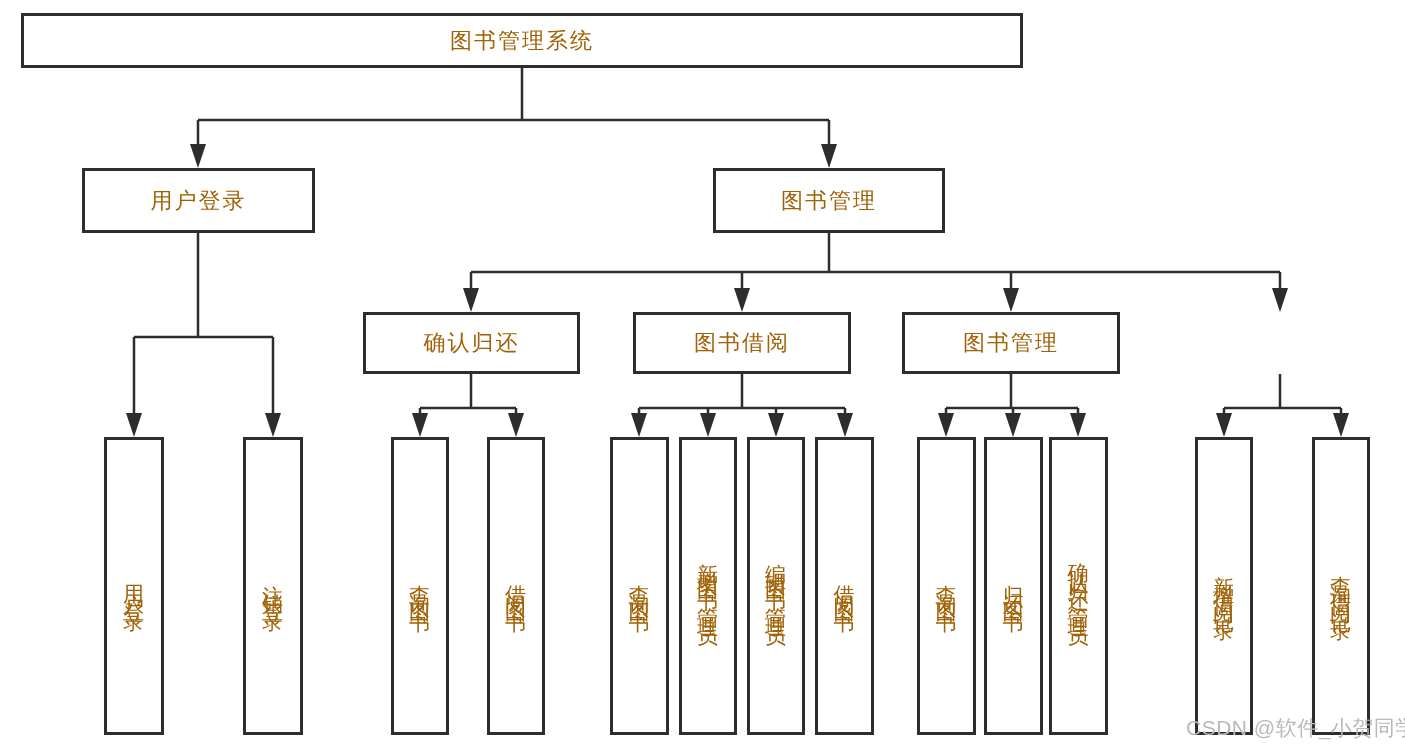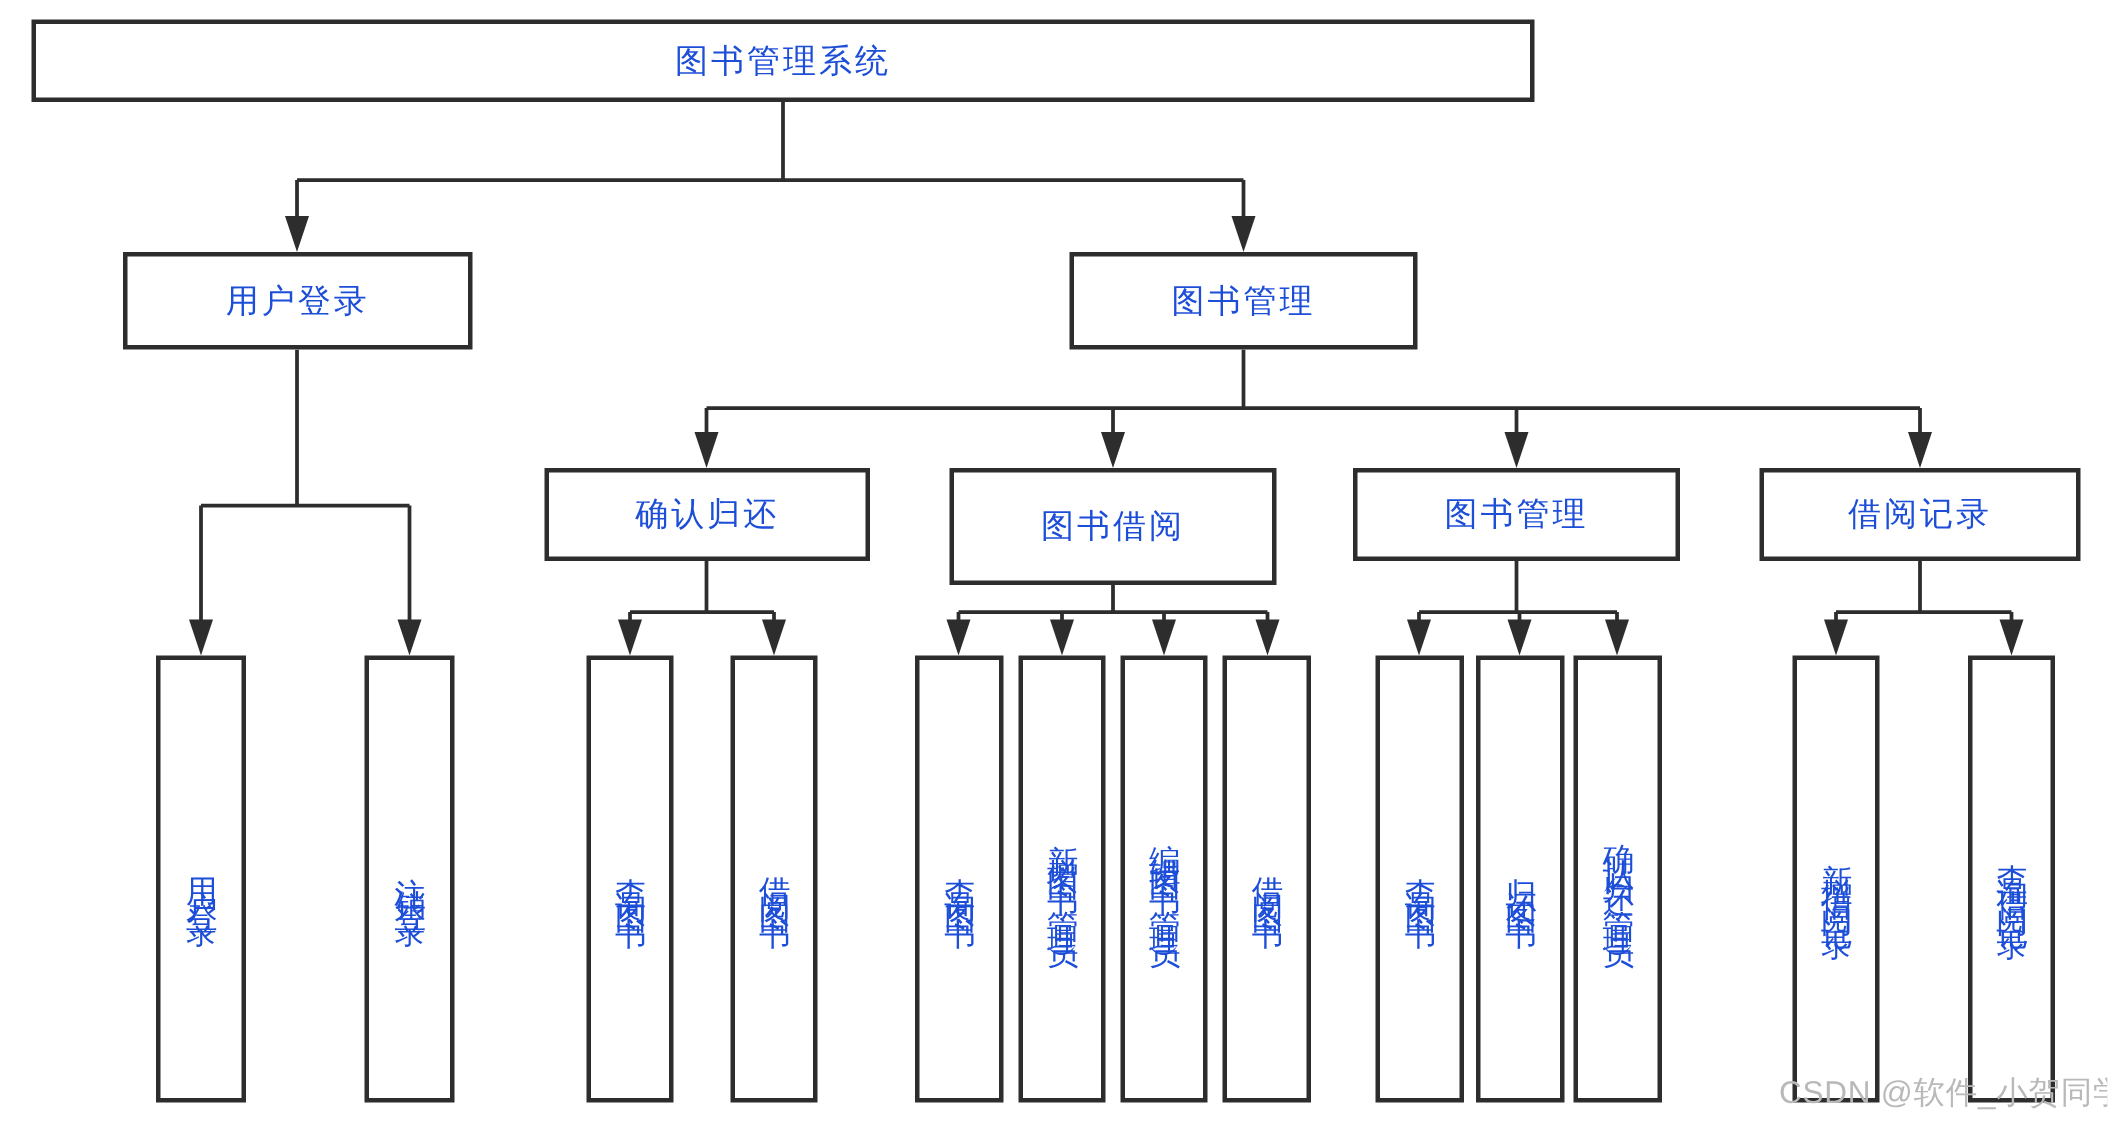--- a/index.html
+++ b/index.html
@@ -22,42 +22,42 @@
     z-index: 1;
   }
   .box {
     position: absolute;
     background: #ffffff;
     border: 3px solid #2d2d2d;
     box-sizing: border-box;
     display: flex;
     align-items: center;
     justify-content: center;
-    color: #1d4ed8;
+    color: #a16207;
     z-index: 2;
   }
   .box.h {
     font-size: 22px;
     letter-spacing: 2px;
     white-space: nowrap;
   }
   .box.v .vtext {
     writing-mode: vertical-rl;
     text-orientation: mixed;
     font-size: 21px;
     letter-spacing: 9px;
     line-height: 1;
     white-space: nowrap;
   }
   
   #node-root            { left: 21px;   top: 13px;  width: 1002px; height: 55px; }
   #node-user-login      { left: 82px;   top: 168px; width: 233px;  height: 65px; }
   #node-book-management { left: 713px;  top: 168px; width: 232px;  height: 65px; text-align: right; }
   #node-new-book-recommendation { left: 363px;  top: 312px; width: 217px; height: 62px; }
-  #node-book-borrowing          { left: 633px;  top: 312px; width: 218px; height: 78px; }
+  #node-book-borrowing          { left: 633px;  top: 312px; width: 218px; height: 62px; }
   #node-current-borrowing       { left: 902px;  top: 312px; width: 218px; height: 62px; }
   #node-borrowing-records       { left: 1173px; top: 312px; width: 214px; height: 62px; }
   .leaf { top: 437px; height: 298px; }
   #leaf-user-login          { left: 104px;  width: 60px; }
   #leaf-logout              { left: 243px;  width: 60px; }
   #leaf-rec-query-books     { left: 391px;  width: 58px; }
   #leaf-rec-borrow-books    { left: 487px;  width: 58px; }
   #leaf-bb-query-books      { left: 610px;  width: 59px; }
   #leaf-bb-add-books-admin  { left: 679px;  width: 58px; }
   #leaf-bb-edit-books-admin { left: 747px;  width: 58px; }
@@ -136,23 +136,20 @@
 
   <div class="box h" id="node-new-book-recommendation">
     <span>确认归还</span>
   </div>
   <div class="box h" id="node-book-borrowing">
     <span>图书借阅</span>
   </div>
   <div class="box h" id="node-current-borrowing">
     <span>图书管理</span>
   </div>
-  <div class="box h" id="node-borrowing-records">
-    <span>借阅记录</span>
-  </div>
 
   <div class="box v leaf" id="leaf-user-login">
     <span class="vtext">用户登录</span>
   </div>
   <div class="box v leaf" id="leaf-logout">
     <span class="vtext">注销登录</span>
   </div>
 
   <div class="box v leaf" id="leaf-rec-query-books">
     <span class="vtext">查询图书</span>

